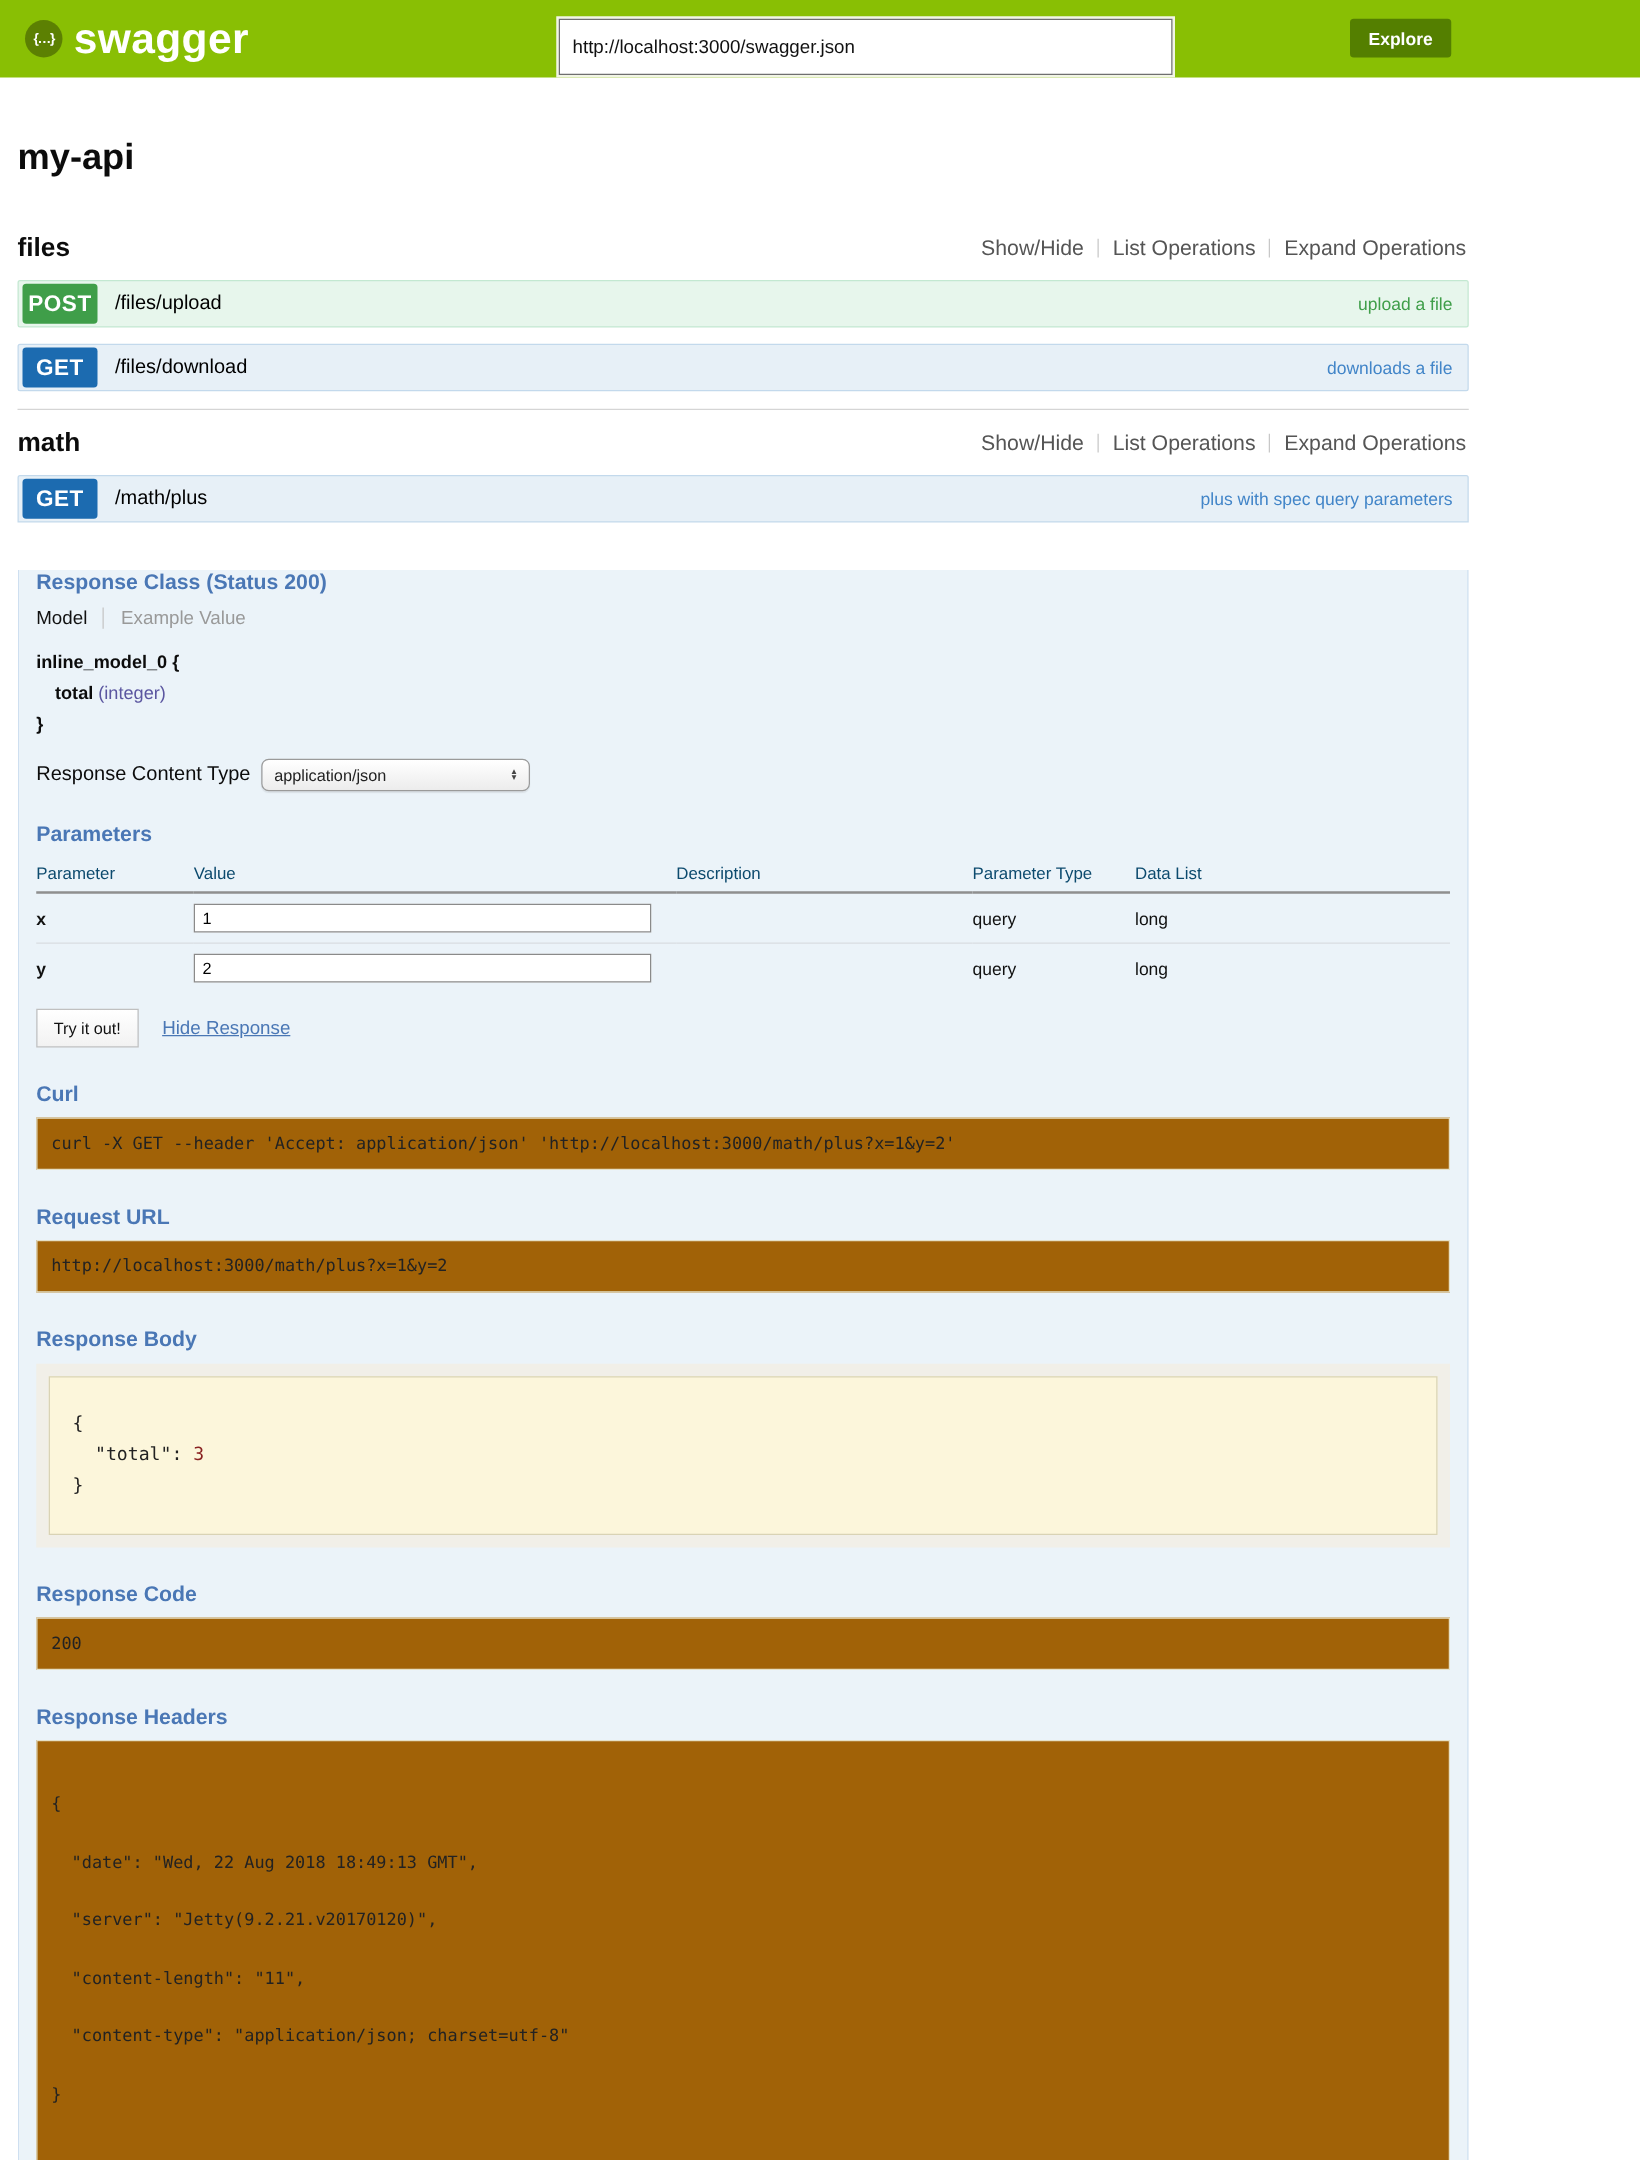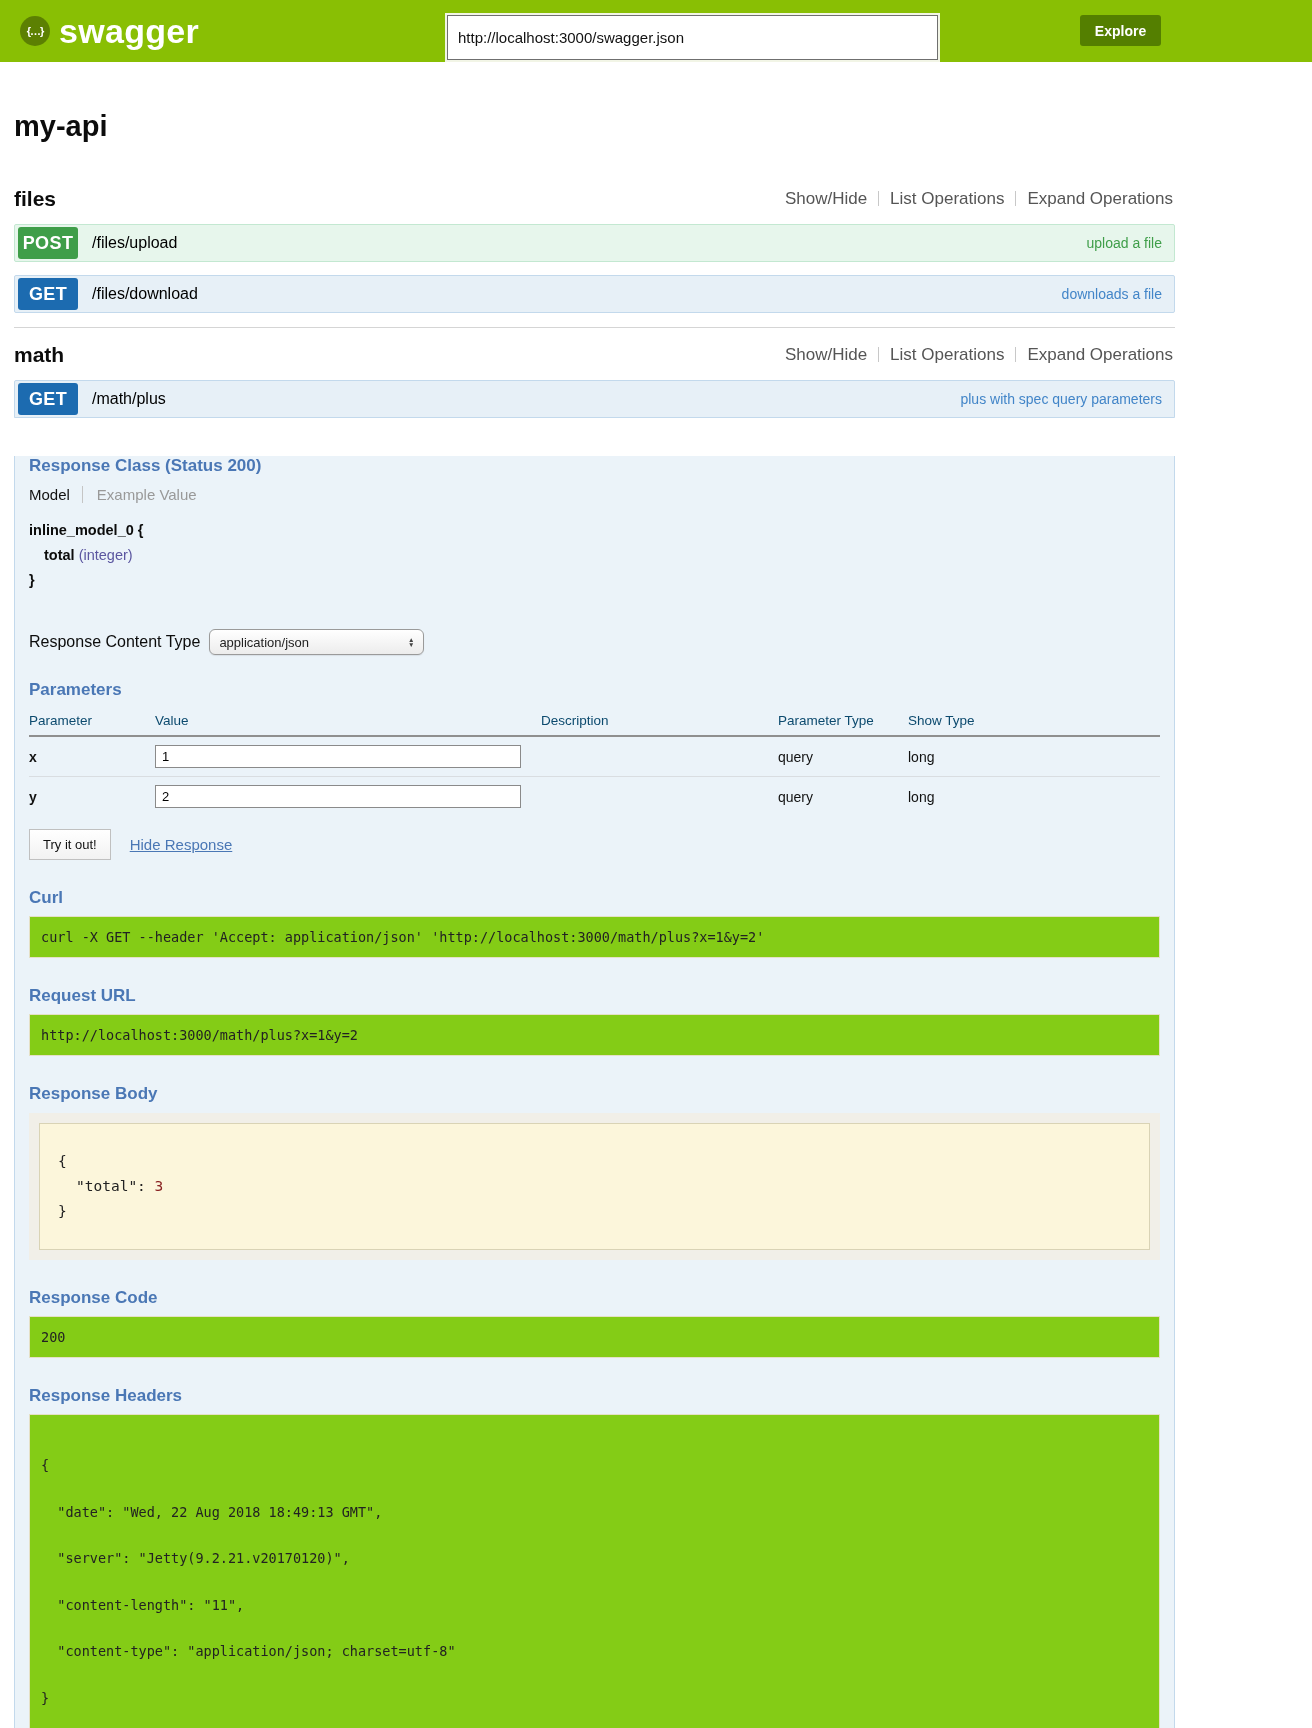--- a/index.html
+++ b/index.html
@@ -79,21 +79,21 @@
   .model-tabs { display: flex; align-items: center; margin-top: 10px; font-size: 15px; }
   .tab-model { color: #111; cursor: pointer; }
   .tab-example { color: #999; margin-left: 12px; padding-left: 14px; border-left: 1px solid #c5c5c5; cursor: pointer; }
 
   .model-signature { margin-top: 15px; font-size: 14.5px; line-height: 25px; color: #0c0c0c; }
   .sig-open, .sig-close { font-weight: bold; }
   .sig-prop { padding-left: 15px; }
   .prop-name { font-weight: bold; }
   .prop-type { color: #5b56a0; }
 
-  .rct-row { display: flex; align-items: center; margin-top: 36px; }
+  .rct-row { display: flex; align-items: center; margin-top: 14px; }
   .rct-label { font-size: 16px; color: #0c0c0c; }
   .rct-select {
     margin-left: 9px; width: 215px; height: 26px;
     border: 1px solid #9a9a9a; border-radius: 6px;
     background: linear-gradient(#ffffff, #ececec);
     display: flex; align-items: center; padding: 0 9px;
     font-size: 13px; color: #222; cursor: pointer;
     box-shadow: 0 1px 1px rgba(0,0,0,0.08);
   }
   .select-arrows { margin-left: auto; display: flex; flex-direction: column; align-items: center; font-size: 6.5px; line-height: 5.5px; color: #444; }
@@ -114,21 +114,21 @@
   .try-row { display: flex; align-items: center; margin-top: 13px; }
   .try-btn {
     background: linear-gradient(#ffffff, #f2f2f2);
     border: 1px solid #c0c0c0; padding: 7px 13px;
     font-size: 13px; color: #111; cursor: pointer;
     font-family: "Liberation Sans", sans-serif;
   }
   .hide-response { margin-left: 19px; color: #4a77b5; font-size: 15px; text-decoration: underline; }
 
   .code-box {
-    background: #84cc16; border: 1px solid #e5e0c6;
+    background: #a16207; border: 1px solid #e5e0c6;
     padding: 12px 11px; margin-top: 8px;
     font-family: "DejaVu Sans Mono", monospace; font-size: 13.5px; color: #222;
     white-space: pre-wrap; word-break: break-all;
   }
   .rb-outer { background: #f1efe8; padding: 10px; margin-top: 9px; }
   .rb-inner {
     background: #fcf6db; border: 1px solid #d9d3b5; padding: 25px 18px;
     font-family: "DejaVu Sans Mono", monospace; font-size: 14.5px; line-height: 25px; color: #222;
   }
   .rb-indent { padding-left: 18px; }
@@ -230,21 +230,21 @@
           <col style="width:237px">
           <col style="width:130px">
           <col>
         </colgroup>
       <thead>
         <tr>
           <th>Parameter</th>
           <th>Value</th>
           <th>Description</th>
           <th>Parameter Type</th>
-          <th>Show Type</th>
+          <th>Data List</th>
         </tr>
       </thead>
       <tbody>
         <tr class="first">
           <td class="param-name">x</td>
           <td><input class="param-input" value="1" style=""></td>
           <td></td>
           <td>query</td>
           <td>long</td>
         </tr>

